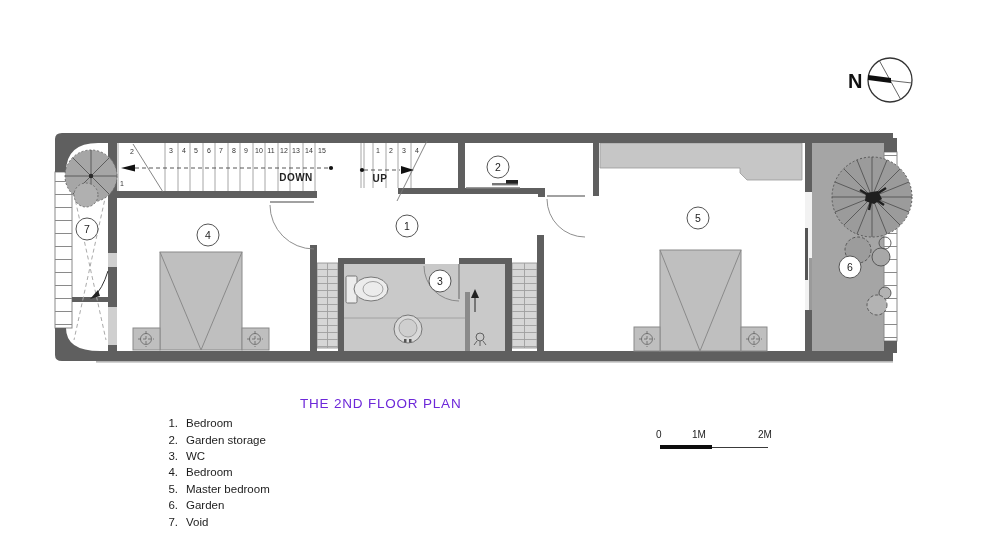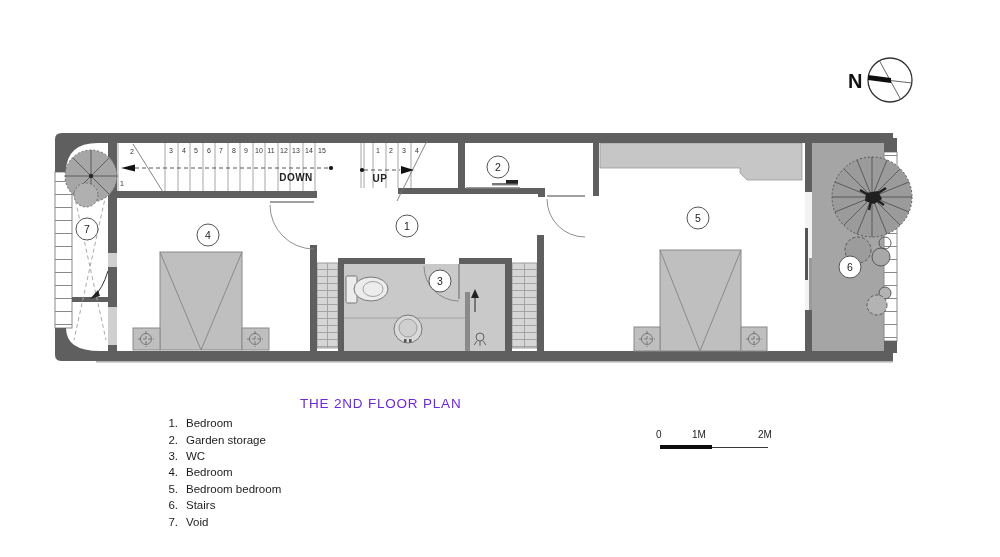--- a/index.html
+++ b/index.html
@@ -336,25 +336,25 @@
   <div class="legend-row">
     <span class="legend-num">3.</span>
     <span>WC</span>
   </div>
   <div class="legend-row">
     <span class="legend-num">4.</span>
     <span>Bedroom</span>
   </div>
   <div class="legend-row">
     <span class="legend-num">5.</span>
-    <span>Bedroom bedroom</span>
+    <span>Master bedroom</span>
   </div>
   <div class="legend-row">
     <span class="legend-num">6.</span>
-    <span>Stairs</span>
+    <span>Garden</span>
   </div>
   <div class="legend-row">
     <span class="legend-num">7.</span>
     <span>Void</span>
   </div>
 </div>
 
 <div id="scalebar">
   <span class="sb-label sb-0">0</span>
   <span class="sb-label sb-1">1M</span>

